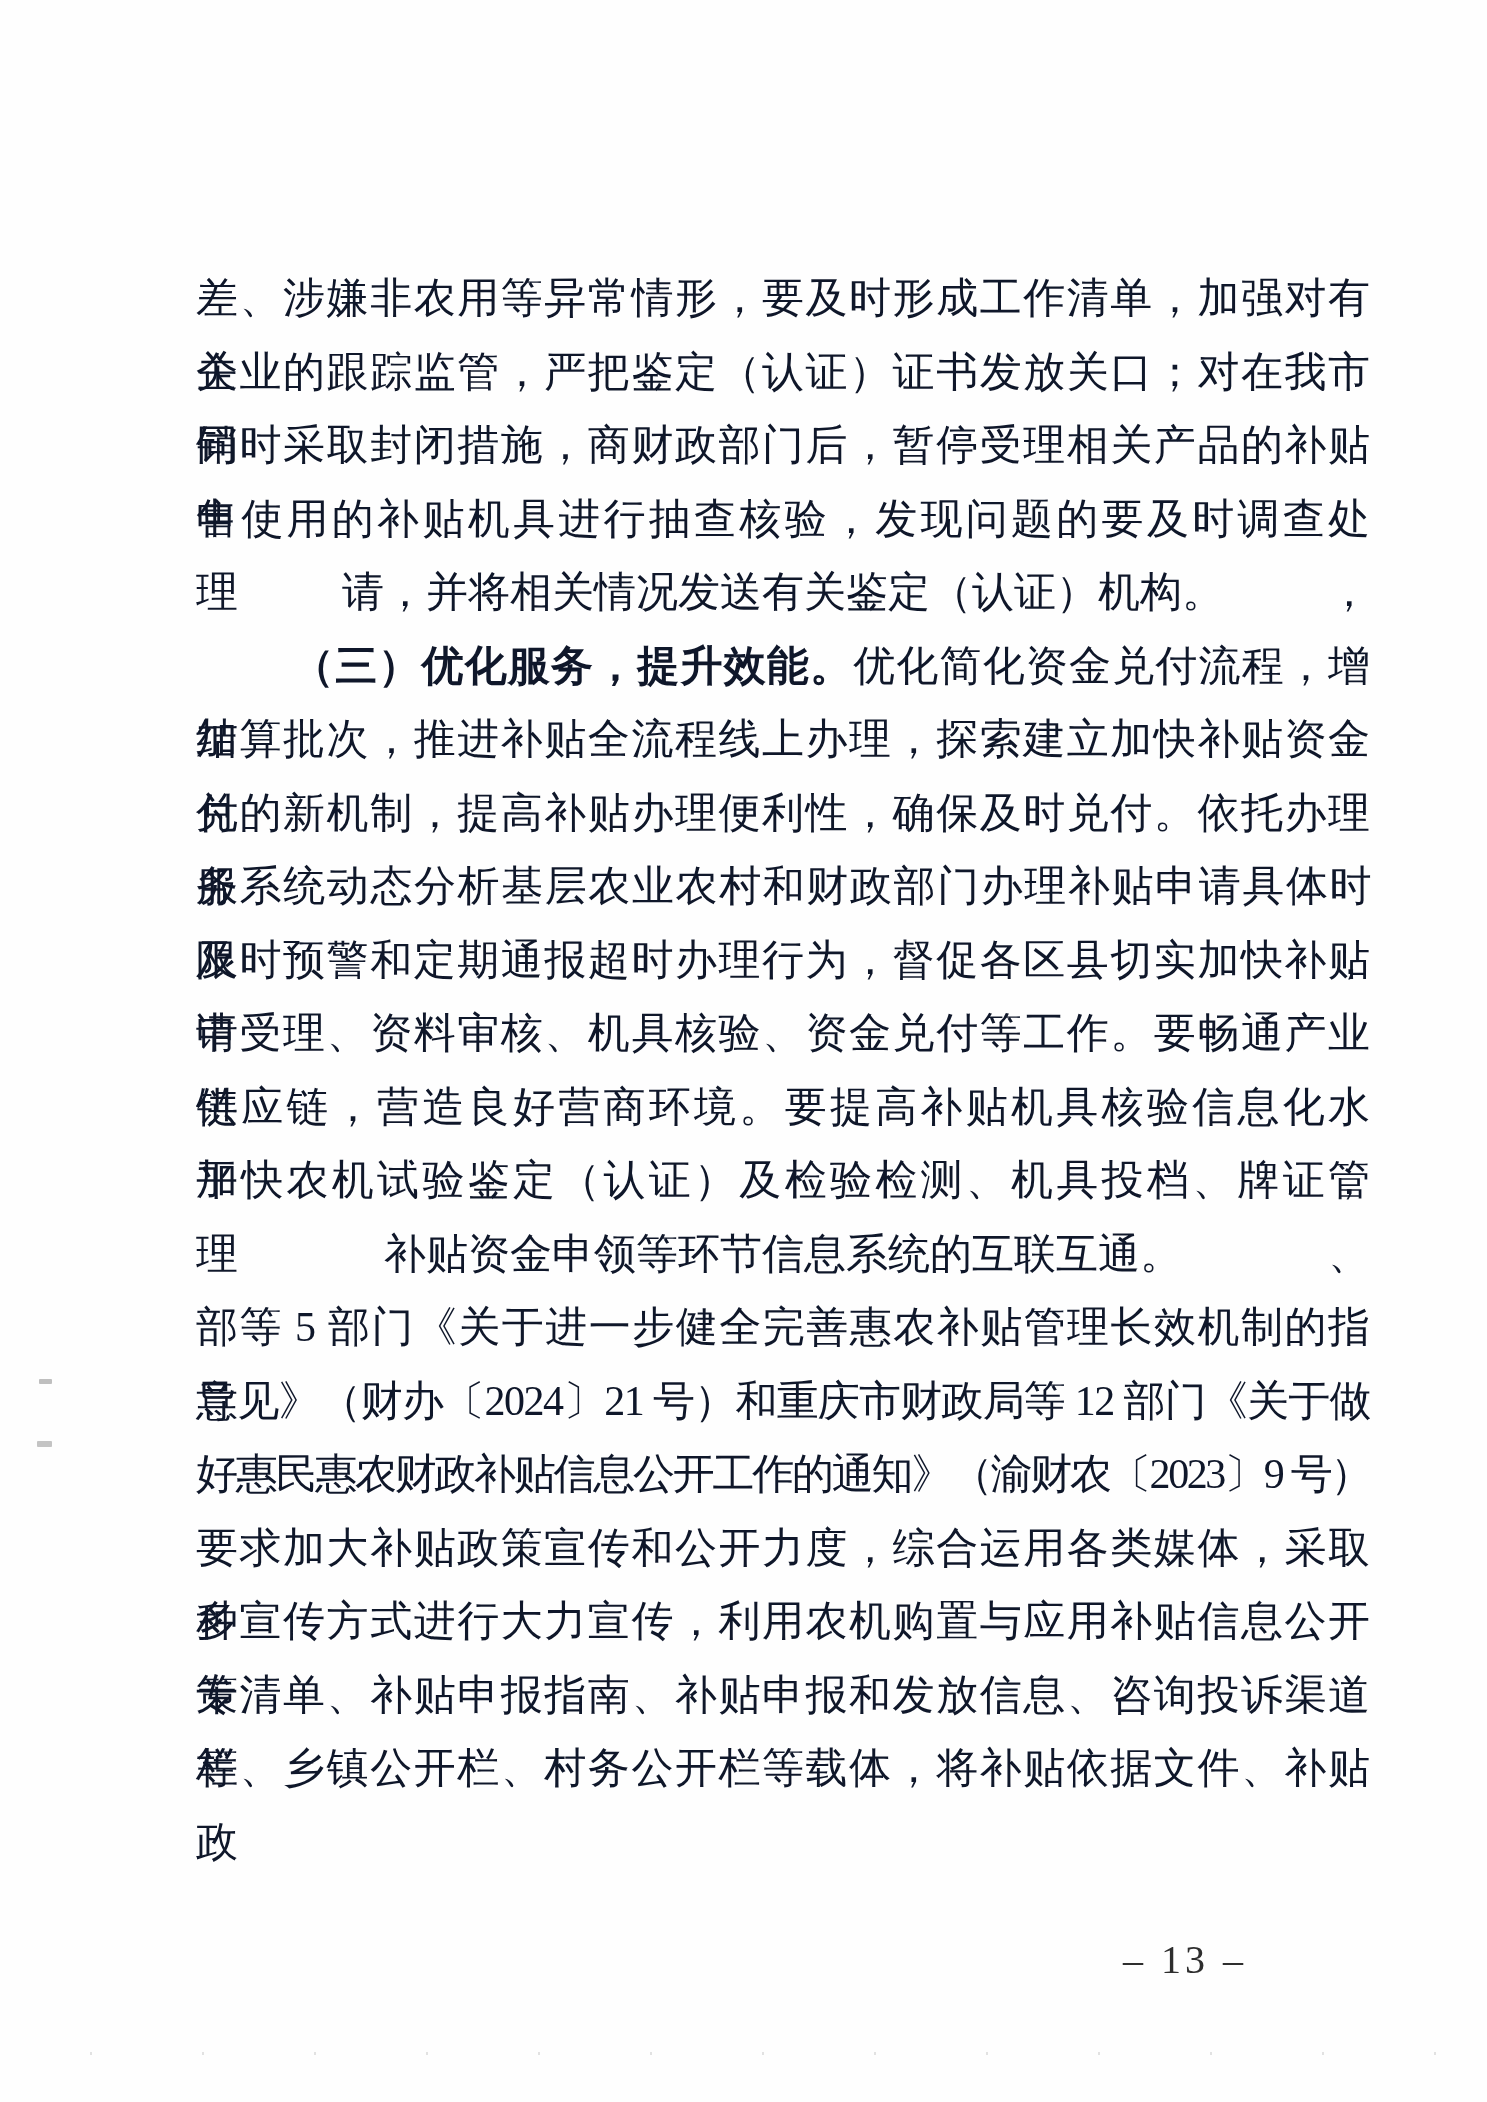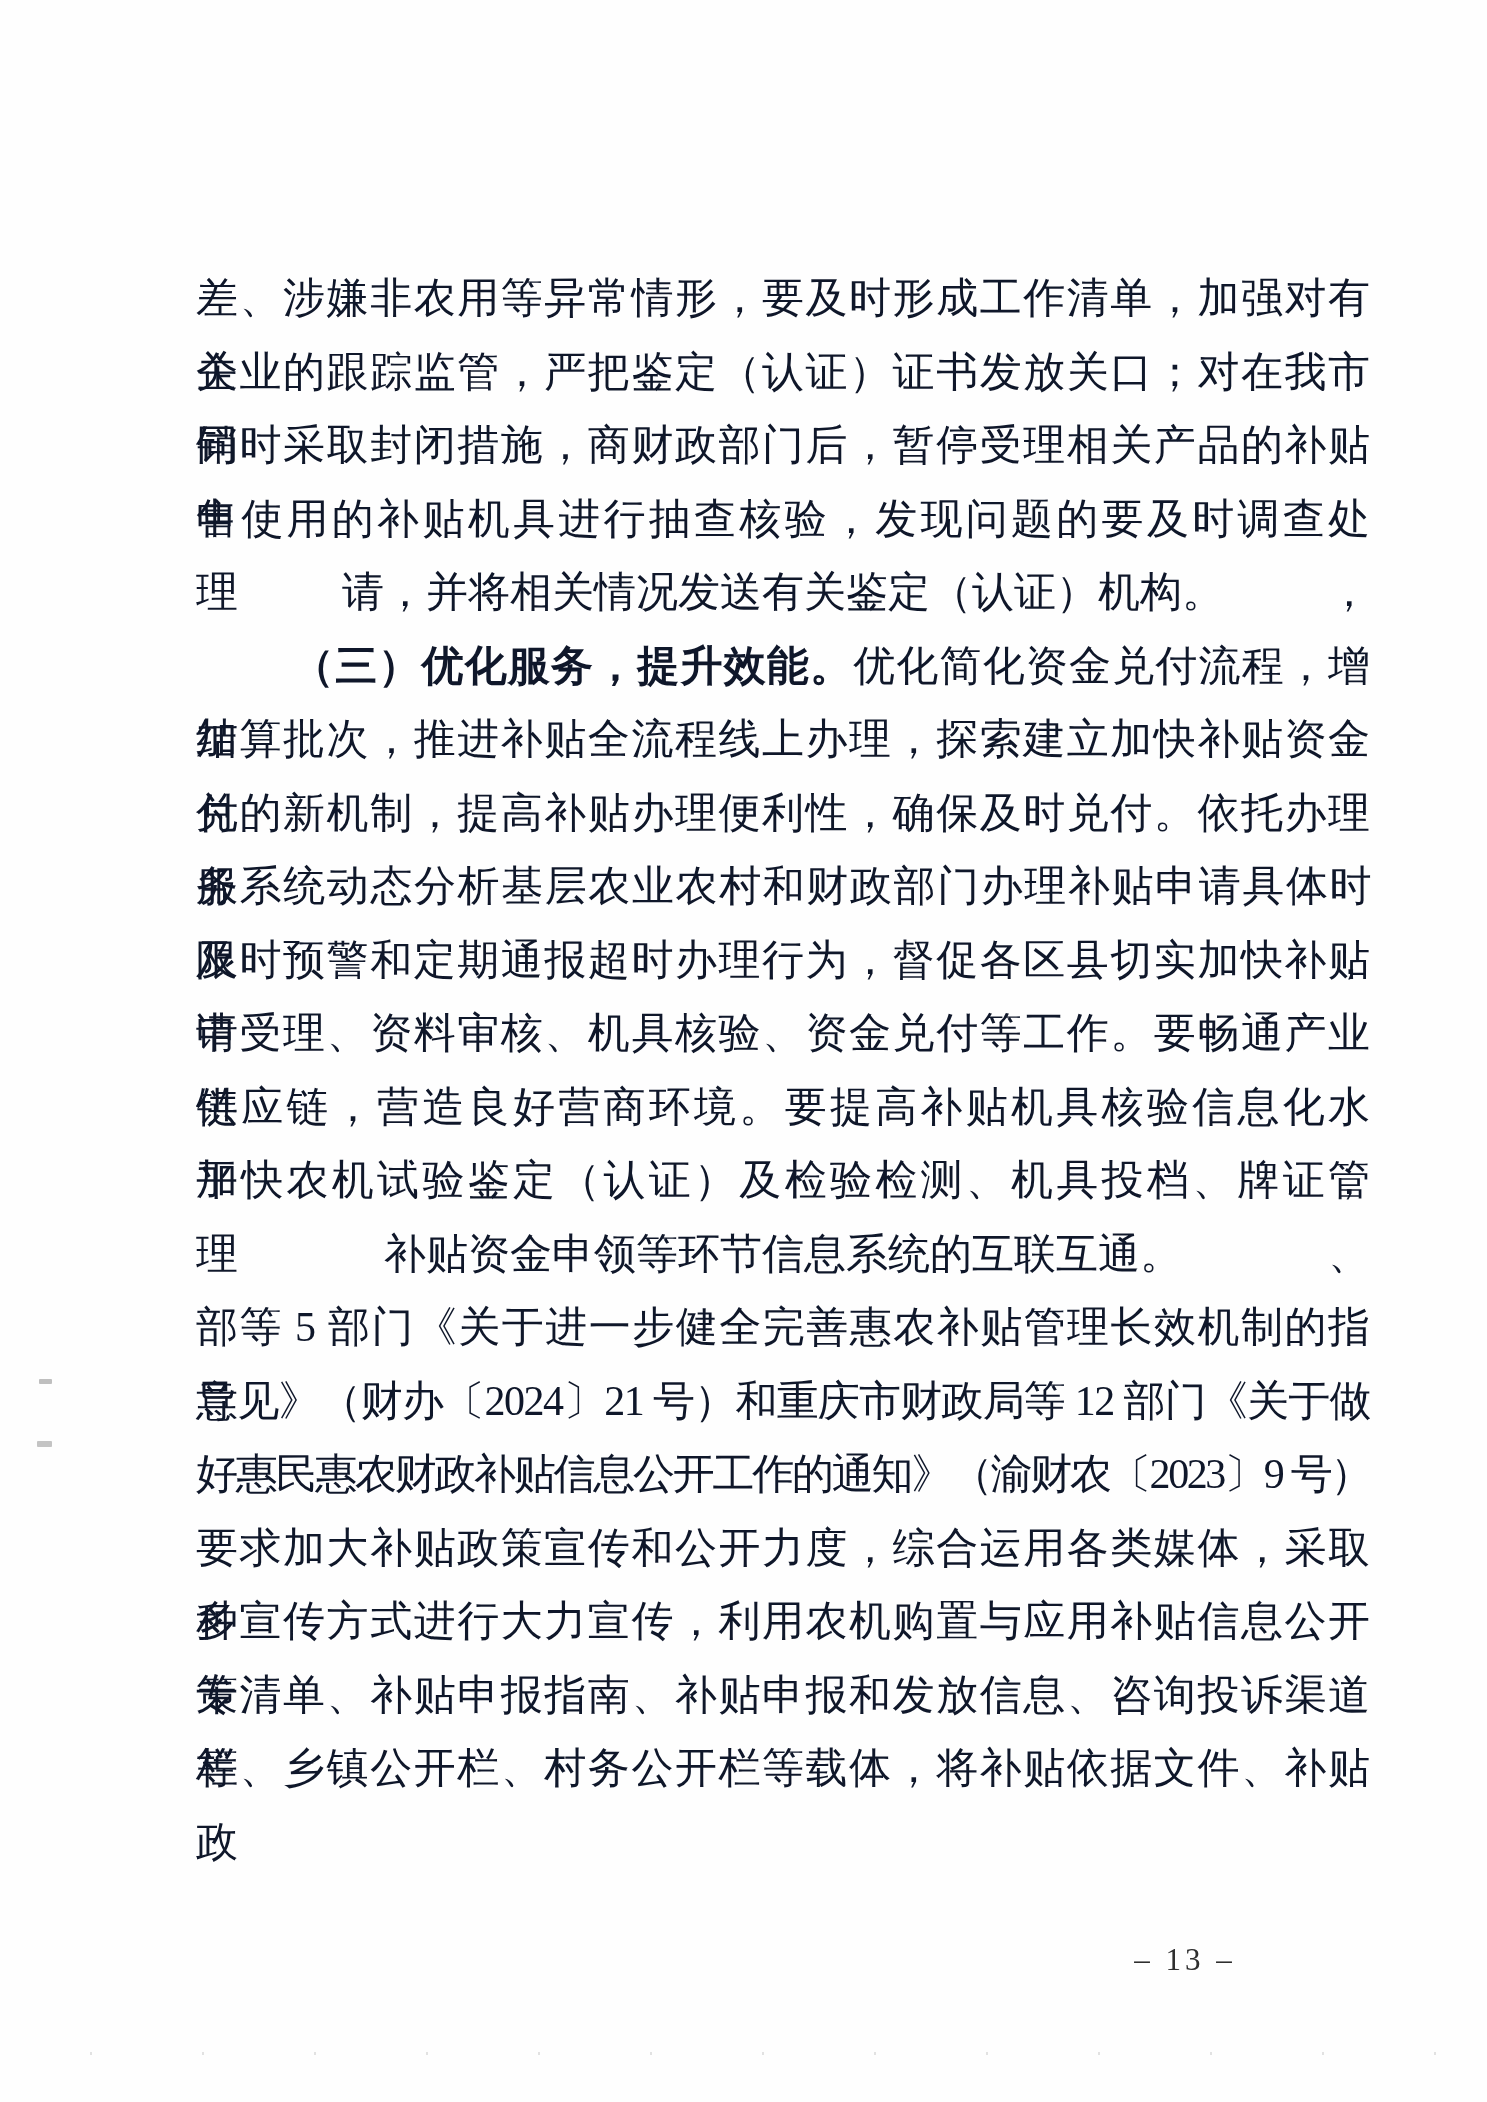--- a/index.html
+++ b/index.html
@@ -42,21 +42,21 @@
   .line.squeeze-2 { letter-spacing: -2.4px; }
   .bold { font-weight: 700; }
   .page-number {
     position: absolute;
     left: 1095px;
     top: 1938px;
     width: 180px;
     height: 44px;
     line-height: 44px;
     text-align: center;
-    font-size: 31px;
+    font-size: 40px;
     color: #2e2e2e;
     letter-spacing: 4px;
   }
   .artifact {
     position: absolute;
     background: #8a8a8a;
     border-radius: 1px;
   }
   .artifact.a1 { left: 39px; top: 1379px; width: 13px; height: 5px; opacity: .55; }
   .artifact.a2 { left: 37px; top: 1441px; width: 15px; height: 6px; opacity: .5; }

